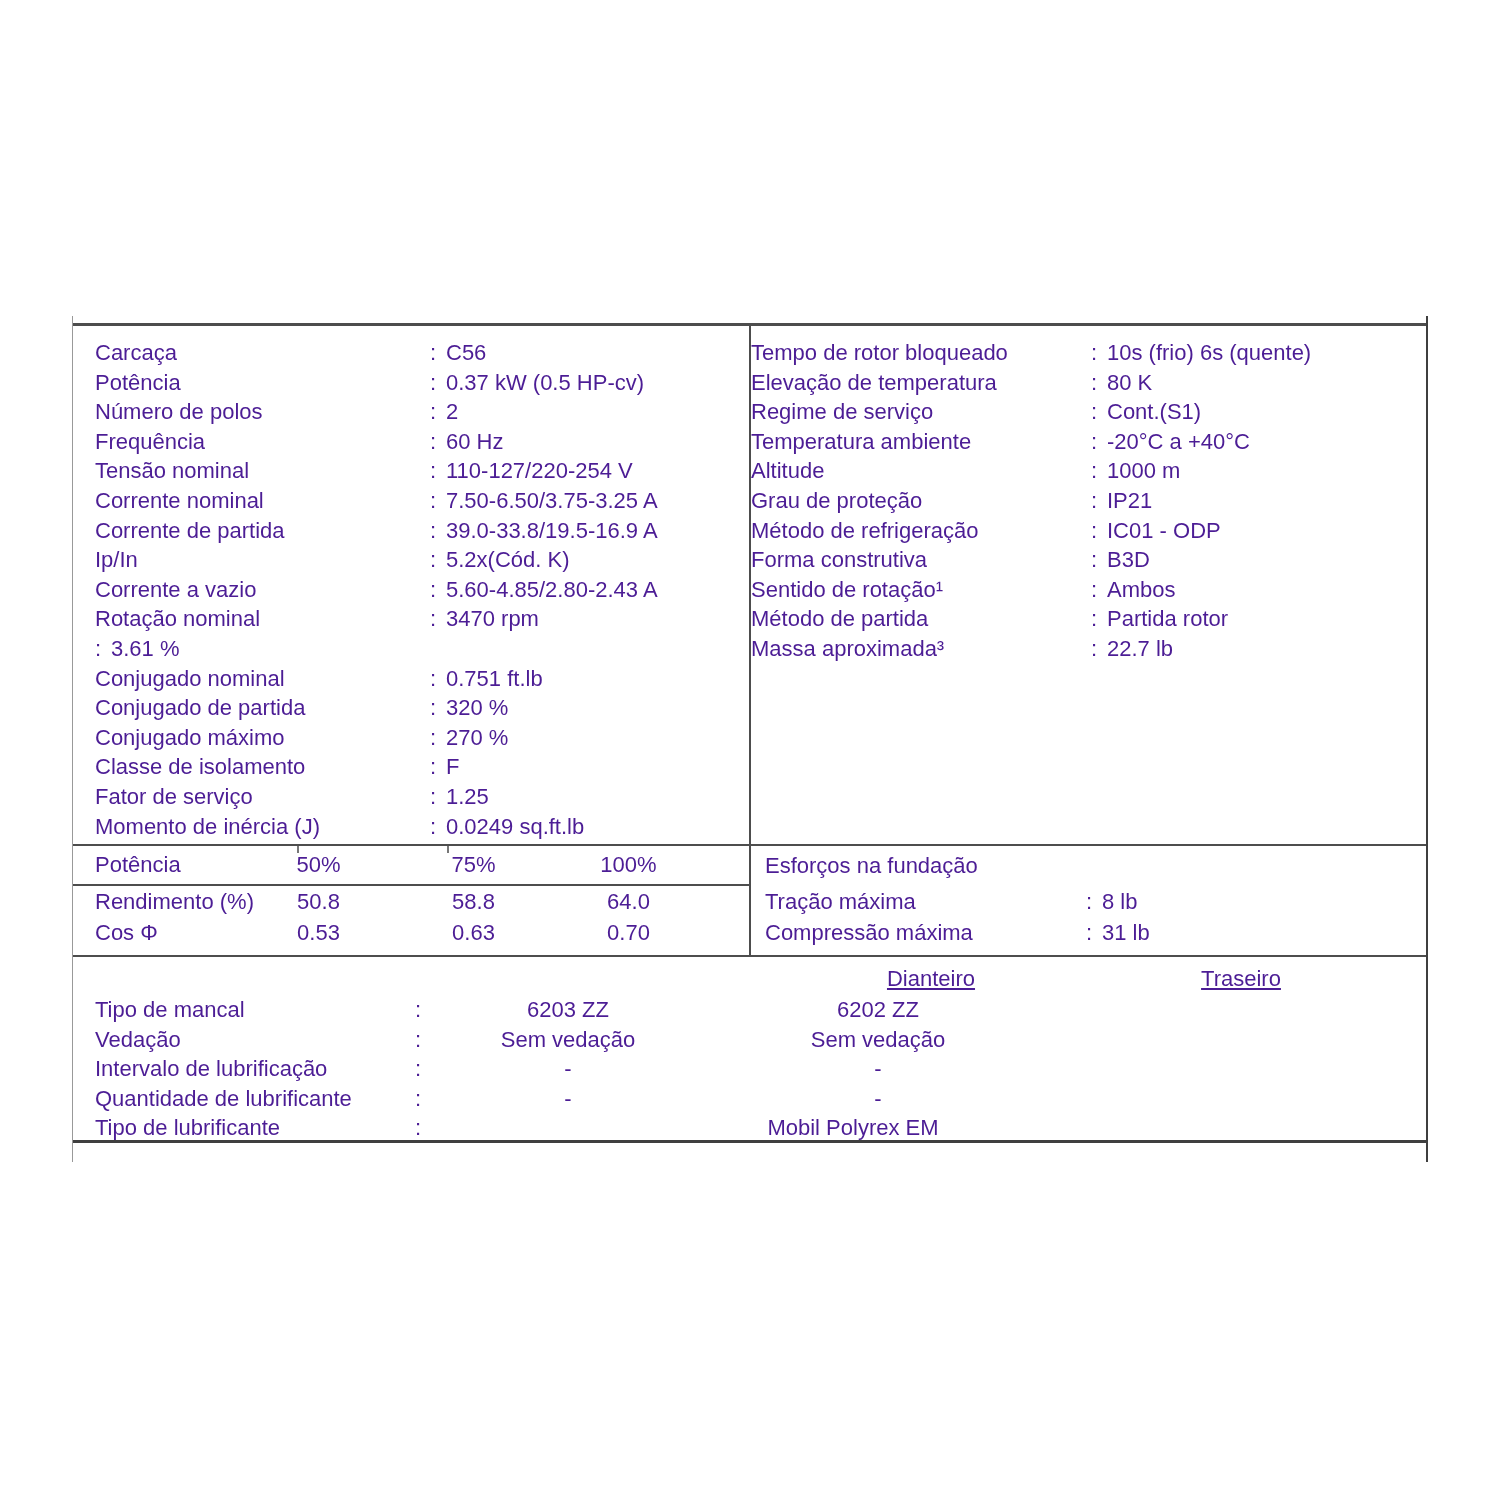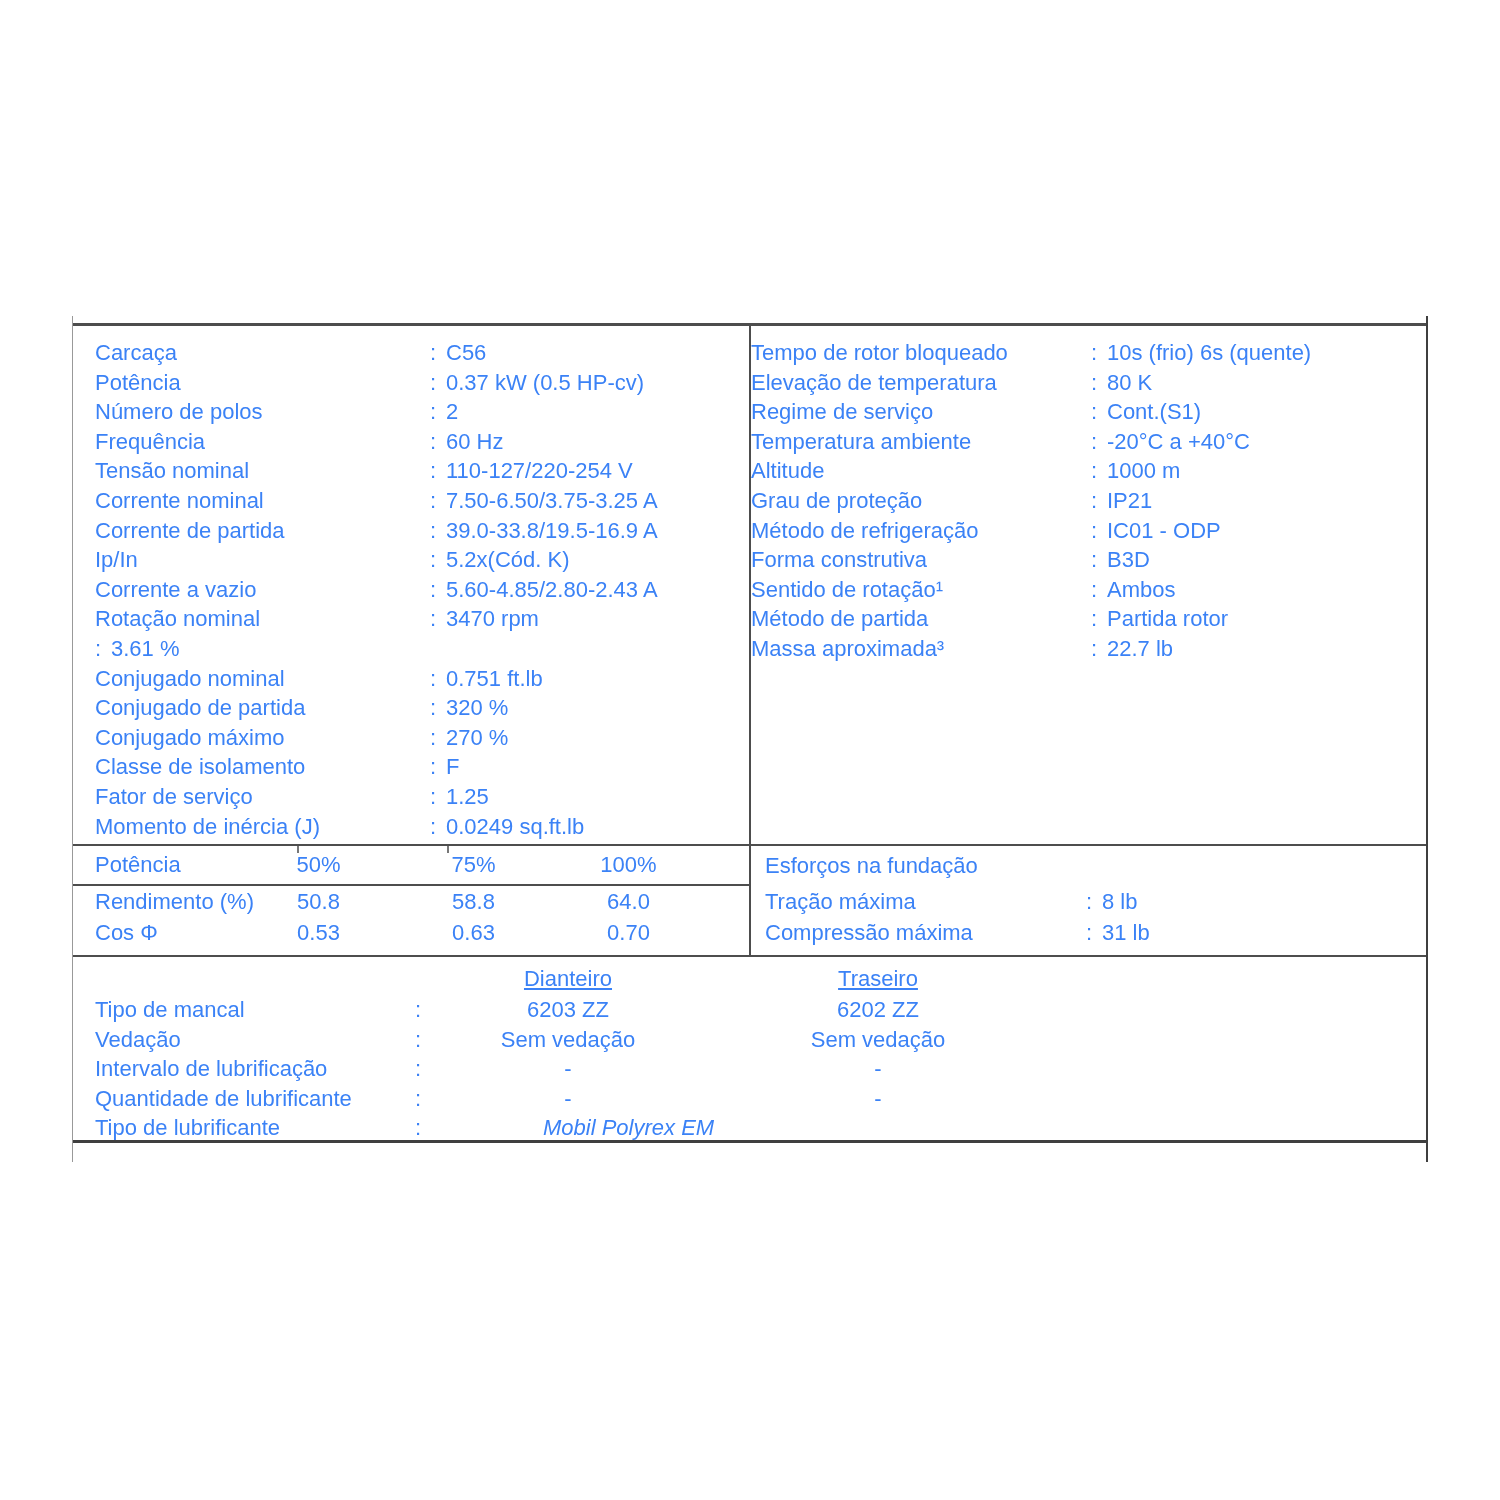--- a/index.html
+++ b/index.html
@@ -1,17 +1,17 @@
 <!DOCTYPE html>
 <html><head>
 <meta charset="utf-8">
 <style>
   html,body{margin:0;padding:0;background:#ffffff;}
   .sheet{position:relative;width:1500px;height:1500px;background:#ffffff;overflow:hidden;
-         font-family:"Liberation Sans", sans-serif;color:#3b82f6;}
+         font-family:"Liberation Sans", sans-serif;color:#4c1d95;}
   .doc{position:absolute;left:72px;top:316px;width:1356px;height:846px;
        border-left:1px solid #999999;border-right:2px solid #3f3f3f;box-sizing:border-box;}
   .frame{margin-top:7px;border-top:3px solid #4d4d4d;}
   .txt{font-size:22px;}
   
   .top-section{display:flex;height:518px;box-sizing:border-box;}
   .col{box-sizing:border-box;padding-top:12px;}
   .col-left{width:678px;border-right:2px solid #4d4d4d;padding-left:22px;}
   .col-right{flex:1;}
   .spec-row{display:flex;line-height:29.6px;white-space:nowrap;}
@@ -28,26 +28,26 @@
   .load-label{width:168px;padding-left:22px;box-sizing:border-box;flex:0 0 auto;white-space:nowrap;}
   .load-cell{width:155px;text-align:center;flex:0 0 auto;}
   .mid-right{flex:1;padding-left:14px;box-sizing:border-box;}
   .found-title{height:40px;display:flex;align-items:center;white-space:nowrap;}
   .found-row{display:flex;height:31px;align-items:center;white-space:nowrap;}
   .found-label{width:321px;flex:0 0 auto;}
   
   .bearing-section{height:186px;border-bottom:3px solid #3f3f3f;box-sizing:border-box;
                    padding-left:22px;padding-top:6px;}
   .bear-row{display:flex;line-height:29.5px;white-space:nowrap;}
-  .bear-header-row{line-height:32px;}
+  .bear-header-row{line-height:32px;justify-content:flex-end;}
   .bear-label{width:320px;flex:0 0 auto;}
   .bear-colon{width:28px;flex:0 0 auto;}
   .bear-front{width:250px;text-align:center;flex:0 0 auto;}
   .bear-rear{width:370px;text-align:center;flex:0 0 auto;}
-  .bear-span{width:620px;padding-left:100px;text-align:left;flex:0 0 auto;box-sizing:content-box;font-style:italic;}
+  .bear-span{width:620px;padding-left:100px;text-align:center;flex:0 0 auto;box-sizing:content-box;}
   .underlined{text-decoration:underline;}
 </style>
 </head>
 <body>
 
 <div class="sheet">
   <div class="doc">
     <div class="frame">
 
       <div class="top-section txt">

